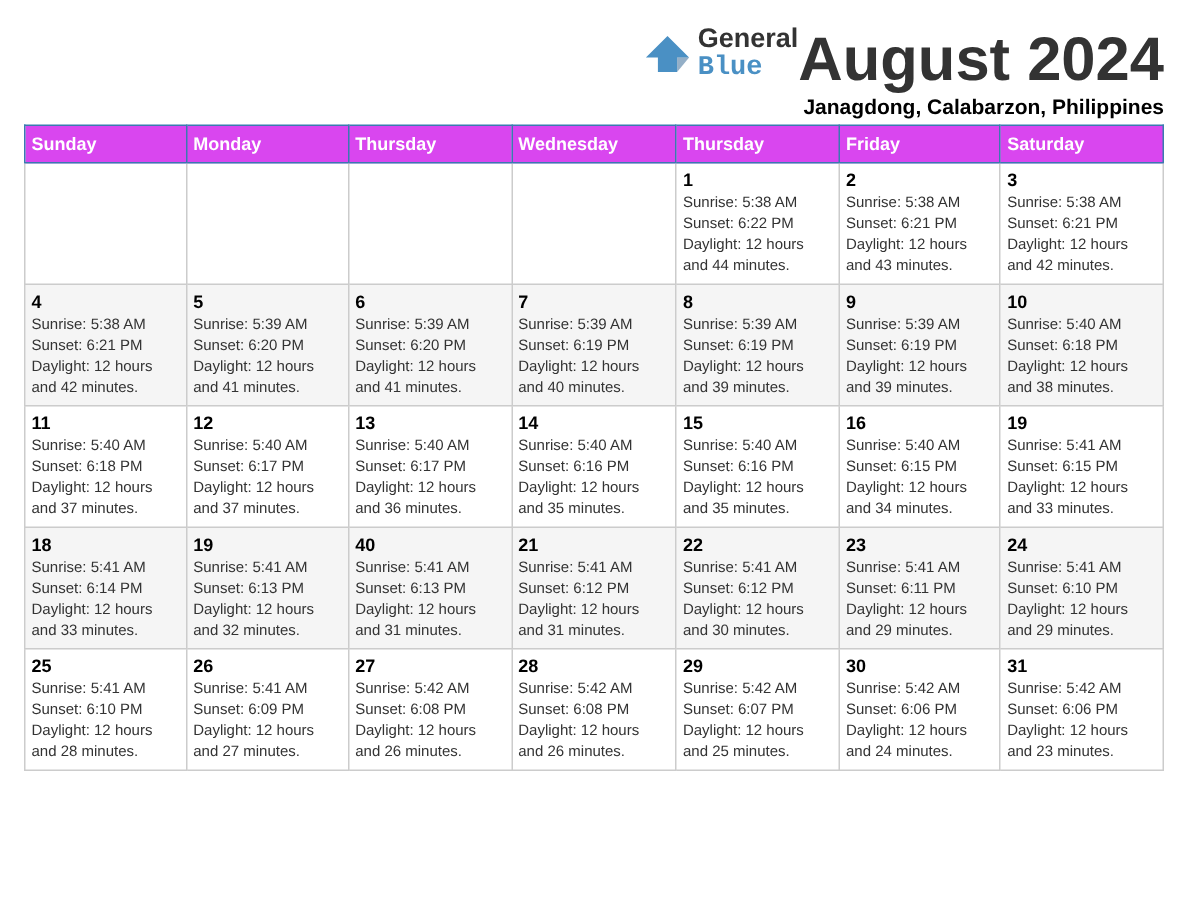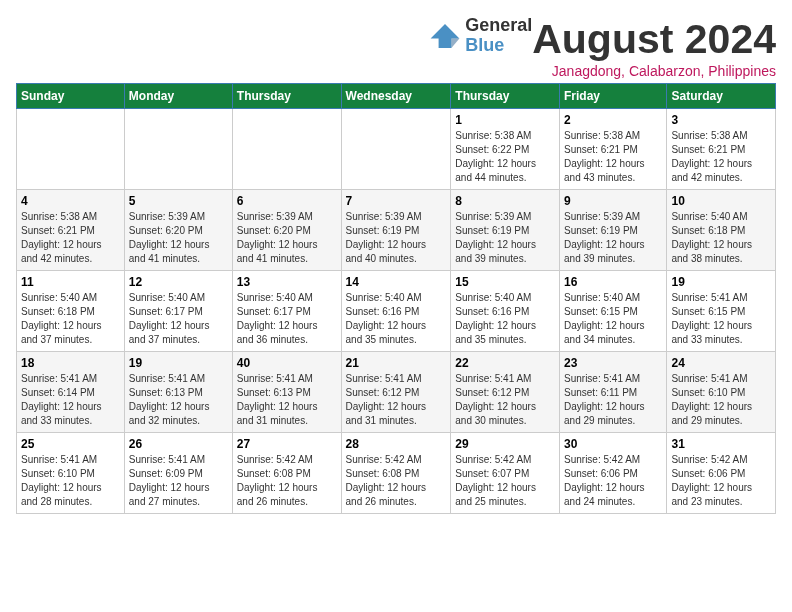--- a/index.html
+++ b/index.html
@@ -28,44 +28,46 @@
     }
     .logo-general {
       font-size: 18px;
       font-weight: bold;
       color: #333;
     }
     .logo-blue {
       font-size: 18px;
       font-weight: bold;
       color: #4a90c4;
+      font-family: Liberation Mono, monospace;
     }
     .logo-icon {
       width: 32px;
       height: 28px;
     }
     .title-block {
       text-align: right;
     }
     .month-year {
       font-size: 41px;
       font-weight: bold;
       color: #333;
     }
     .location {
       font-size: 14px;
-      color: #be185d;
+      color: #000000;
+      font-weight: bold;
     }
     .calendar {
       width: 100%;
       border-collapse: collapse;
       font-size: 11px;
     }
     .calendar th {
-      background: #15803d;
+      background: #d946ef;
       color: #fff;
       padding: 5px 4px;
       text-align: left;
       font-size: 12px;
       border: 1px solid #3a7ab0;
     }
     .calendar td {
       border: 1px solid #ccc;
       vertical-align: top;
       padding: 4px;

